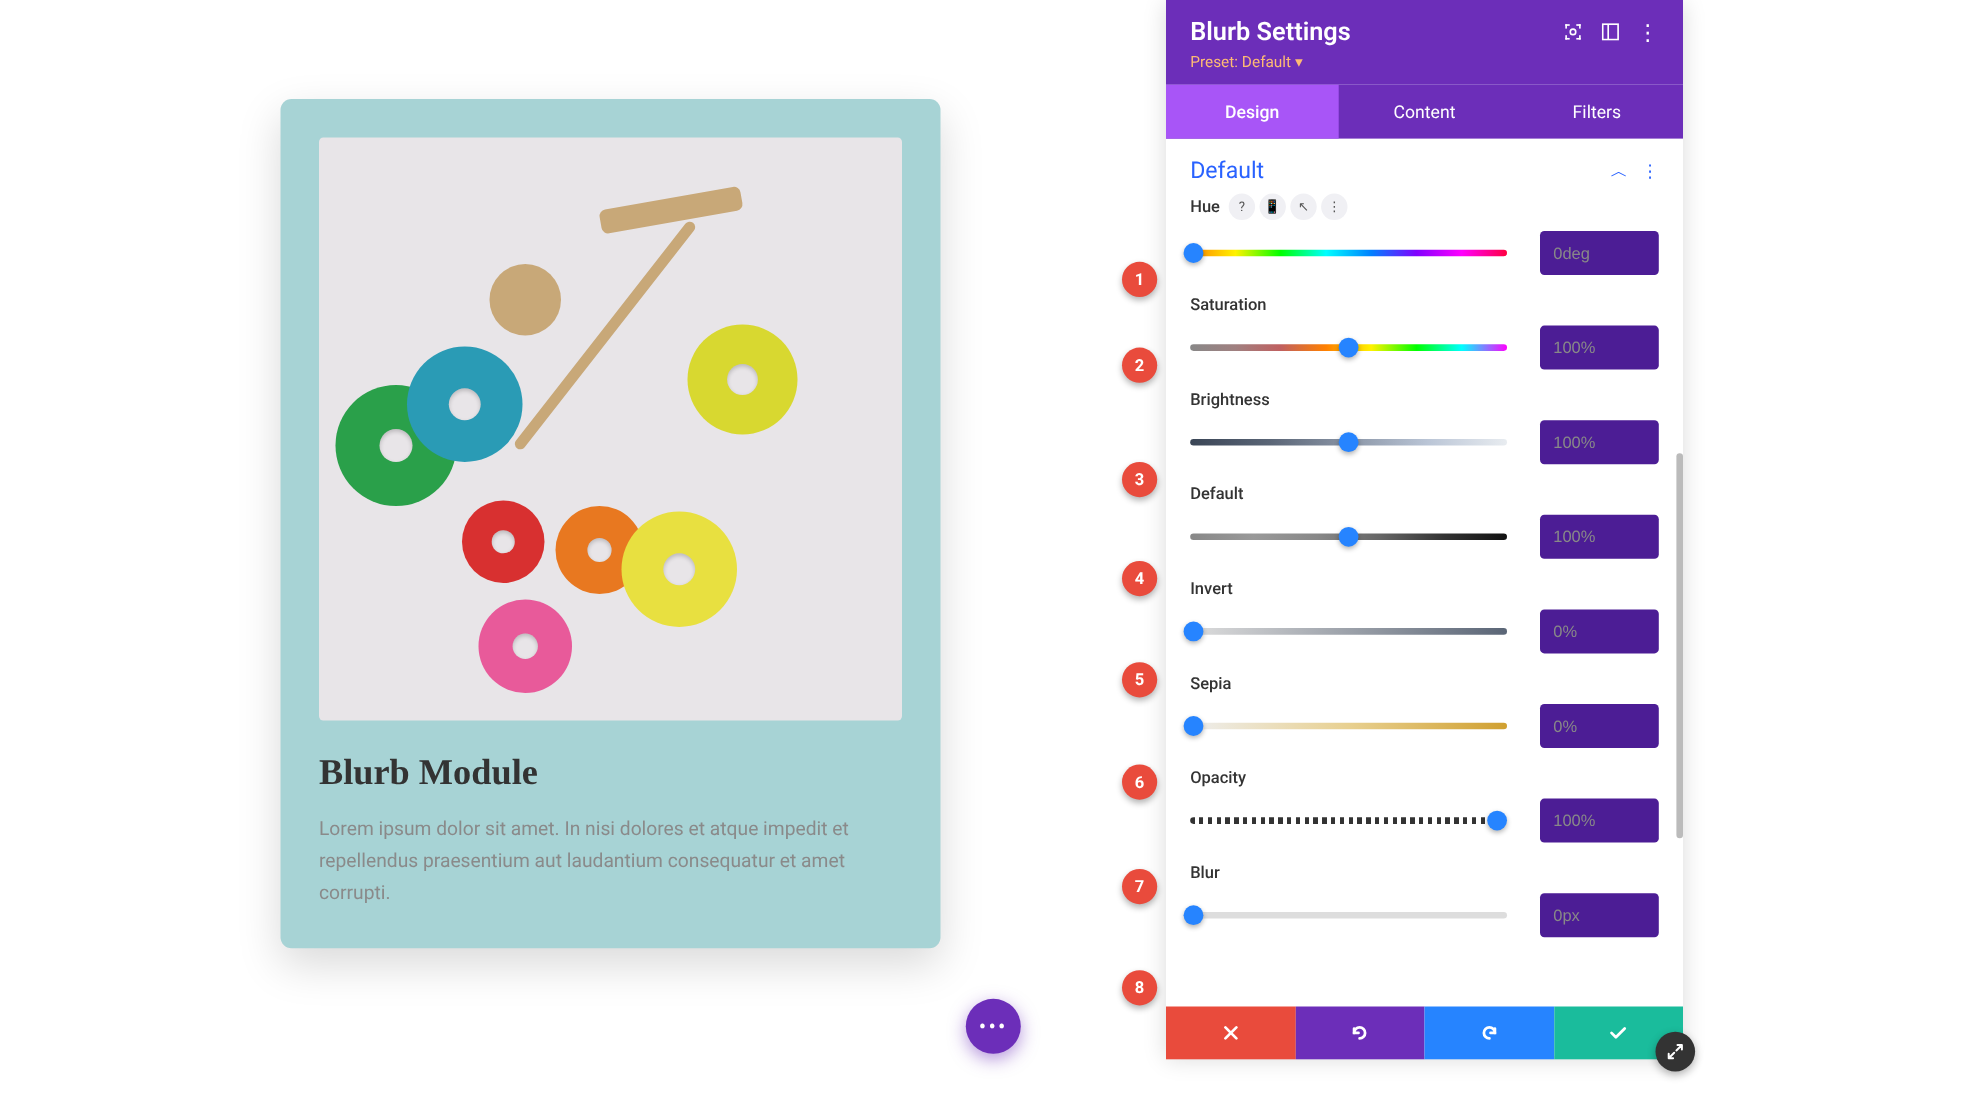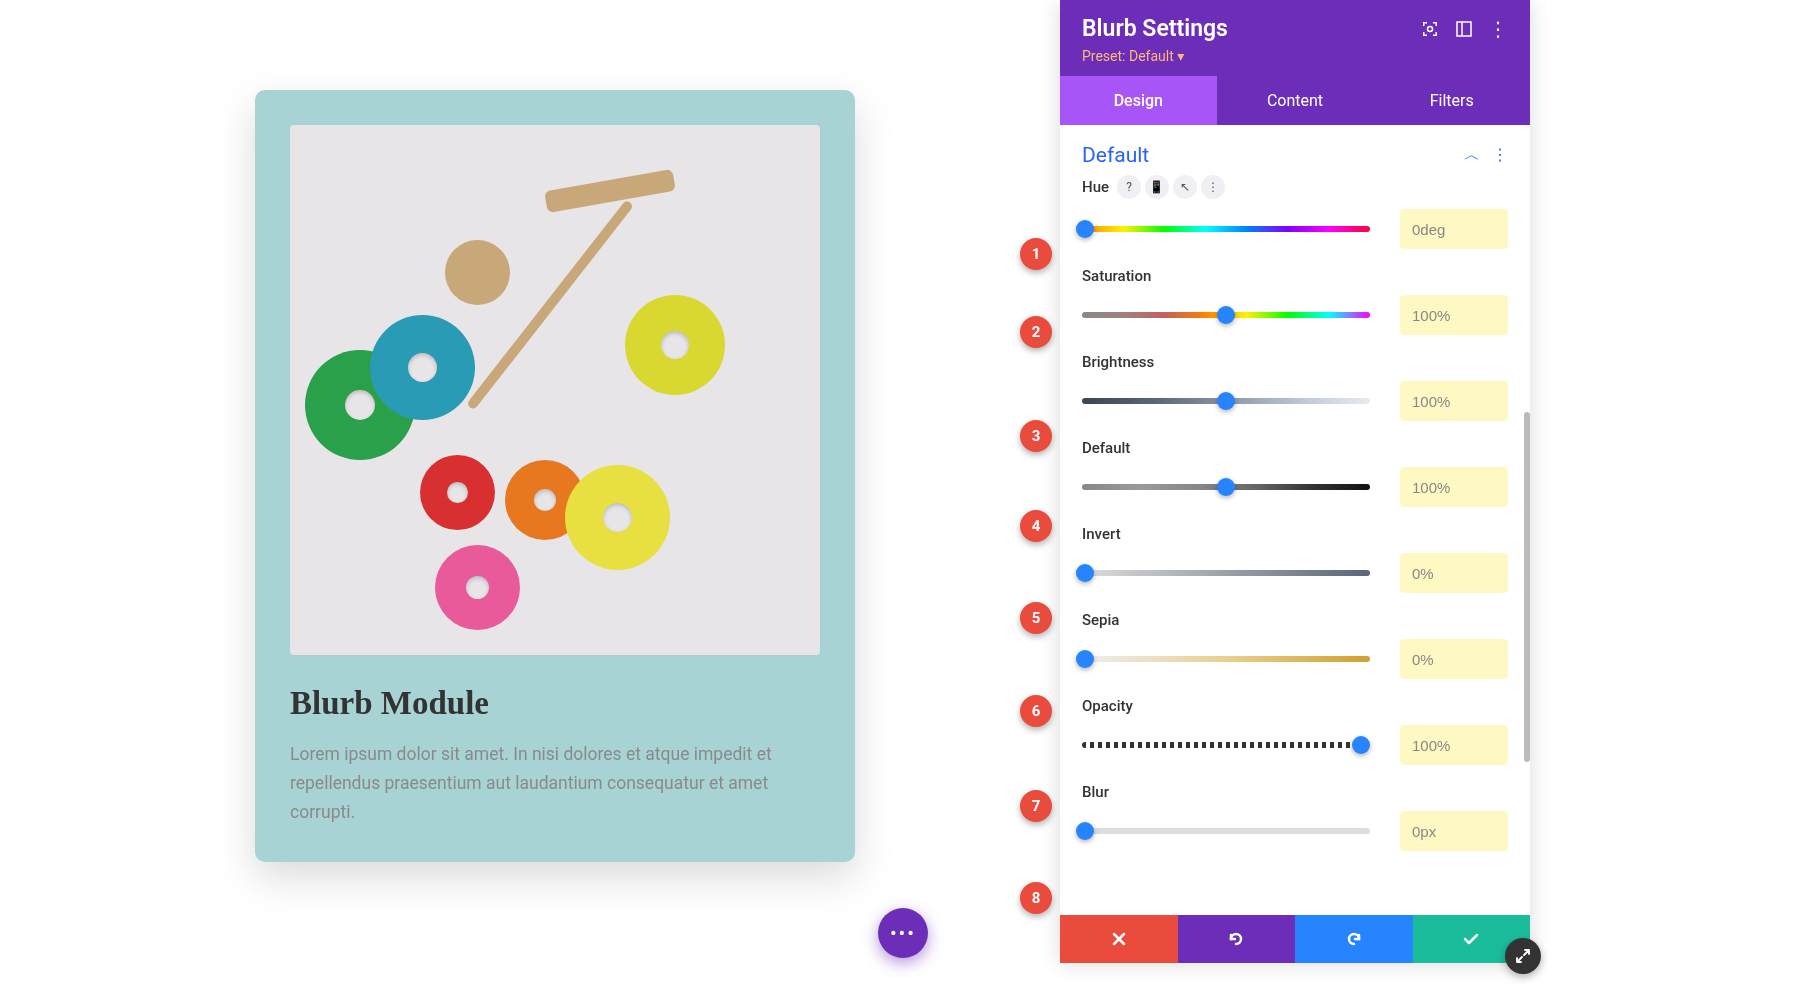--- a/index.html
+++ b/index.html
@@ -32,21 +32,21 @@
   .filter-list { padding: 0 22px; }
   .filter-item { margin-bottom: 18px; position:relative; }
   .filter-label-row { display:flex; align-items:center; gap:8px; margin-bottom:10px; }
   .filter-label { font-size:15px; color:#333; font-weight:500; }
   .hint-icons { display:flex; gap:4px; }
   .hint { width:24px; height:24px; background:#f0f0f4; border-radius:50%; display:flex; align-items:center; justify-content:center; font-size:12px; color:#555; cursor:pointer; }
   .filter-row { display:flex; align-items:center; gap:18px; }
   .slider-wrap { flex:1; position:relative; height:20px; display:flex; align-items:center; }
   .track { width:100%; height:6px; border-radius:3px; }
   .thumb { position:absolute; width:18px; height:18px; background:#2684ff; border-radius:50%; top:50%; transform:translate(-50%,-50%); box-shadow:0 2px 5px rgba(0,0,0,0.3); cursor:grab; }
-  .val-box { width:108px; height:40px; background:#fef9c3; border-radius:4px; padding:0 12px; font-size:15px; color:#888; border:none;margin-left:12px; }
+  .val-box { width:108px; height:40px; background:#4c1d95; border-radius:4px; padding:0 12px; font-size:15px; color:#888; border:none;margin-left:12px; }
   
   .annot { position:absolute; width:32px; height:32px; background:#e94b3c; color:#fff; border-radius:50%; display:flex; align-items:center; justify-content:center; font-size:15px; font-weight:bold; box-shadow:0 3px 6px rgba(0,0,0,0.3); }
   
   .bottom-bar { position:absolute; left:1060px; top:915px; width:470px; height:48px; display:flex; }
   .bb { flex:1; display:flex; align-items:center; justify-content:center; color:#fff; cursor:pointer; }
   .bb-close{background:#e94b3c;} .bb-undo{background:#6c2eb9;} .bb-redo{background:#2684ff;} .bb-save{background:#1abc9c;}
   
   .scroll-ind { position:absolute; left:1524px; top:412px; width:6px; height:350px; background:#bbb; border-radius:3px; }
   .expand-fab { position:absolute; left:1505px; top:938px; width:36px; height:36px; background:#333; border-radius:50%; display:flex; align-items:center; justify-content:center; color:#fff; box-shadow:0 3px 8px rgba(0,0,0,0.3); }
 </style>

